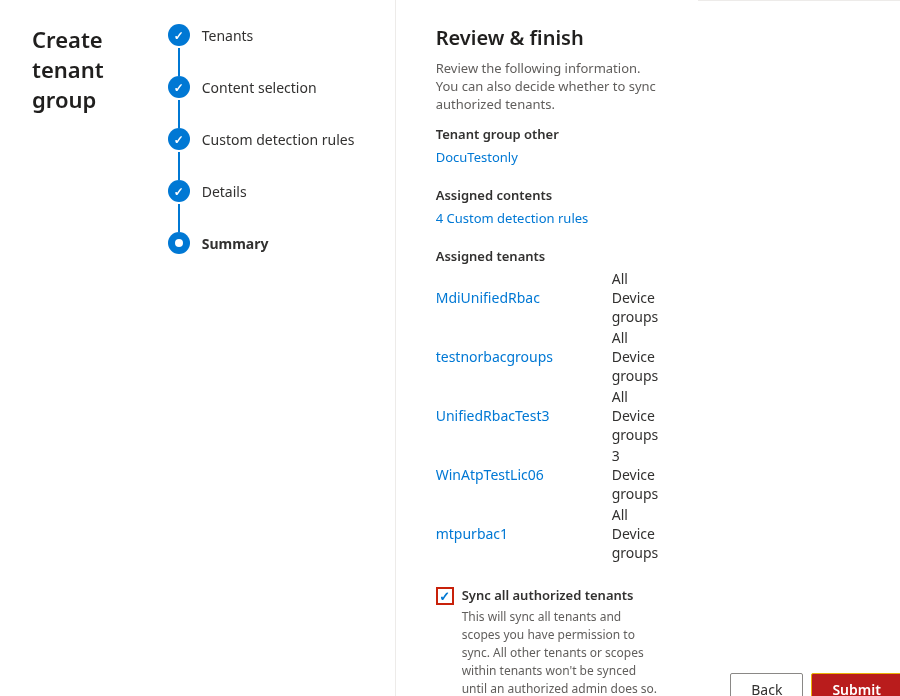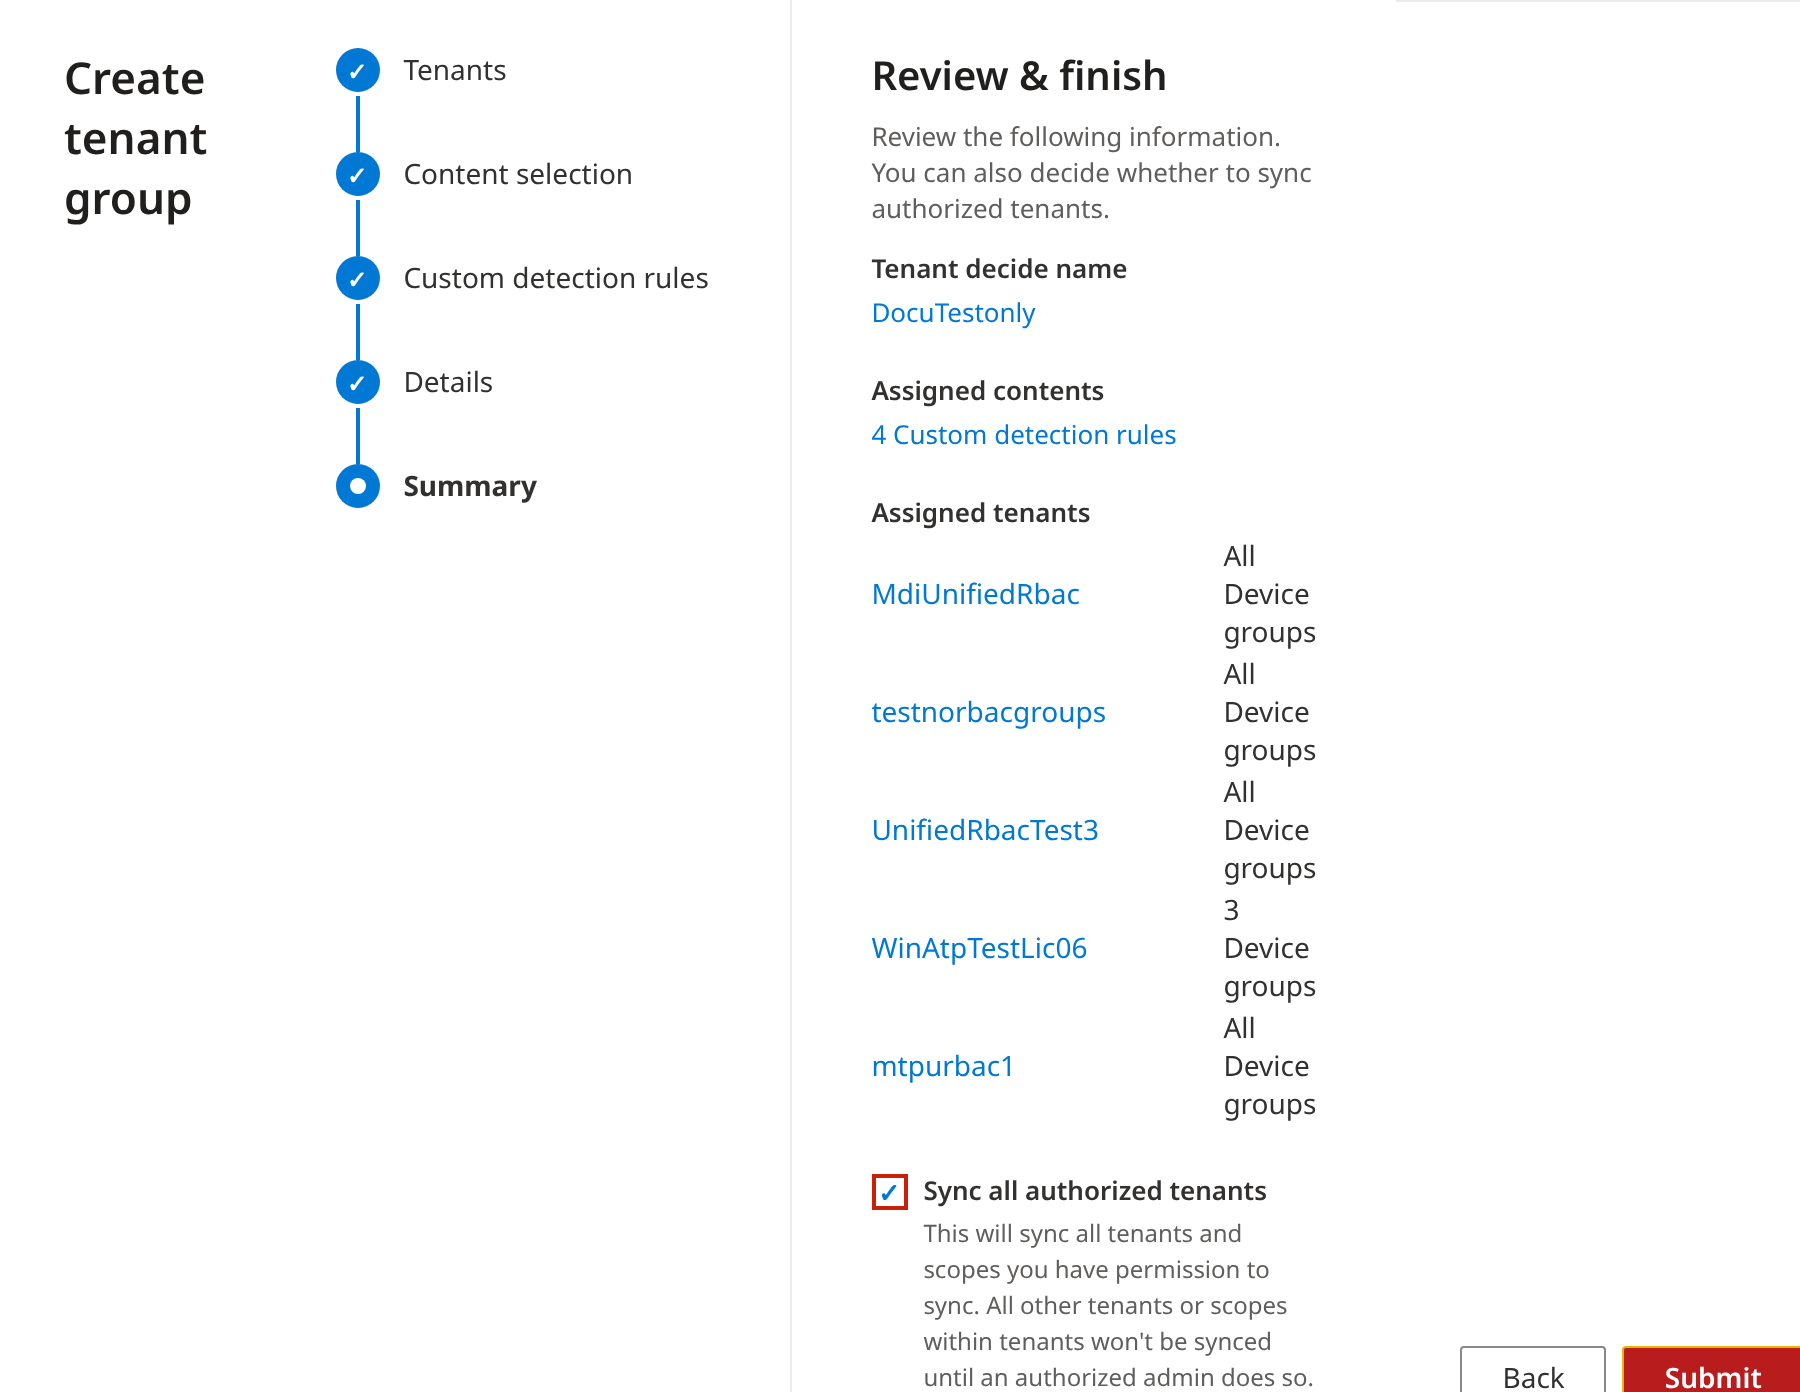--- a/index.html
+++ b/index.html
@@ -298,21 +298,21 @@
         <div class="step-label active">Summary</div>
       </div>
 
     </div>
 
     <div class="main-content">
       <div class="section-title">Review &amp; finish</div>
       <div class="section-description">Review the following information. You can also decide whether to sync authorized tenants.</div>
 
       <div class="info-row">
-        <div class="info-label">Tenant decide name</div>
+        <div class="info-label">Tenant group other</div>
         <a class="info-link" href="#">DocuTestonly</a>
       </div>
 
       <div class="info-row">
         <div class="info-label">Assigned contents</div>
         <a class="info-link" href="#">4 Custom detection rules</a>
       </div>
 
       <div class="info-row">
         <div class="info-label">Assigned tenants</div>

